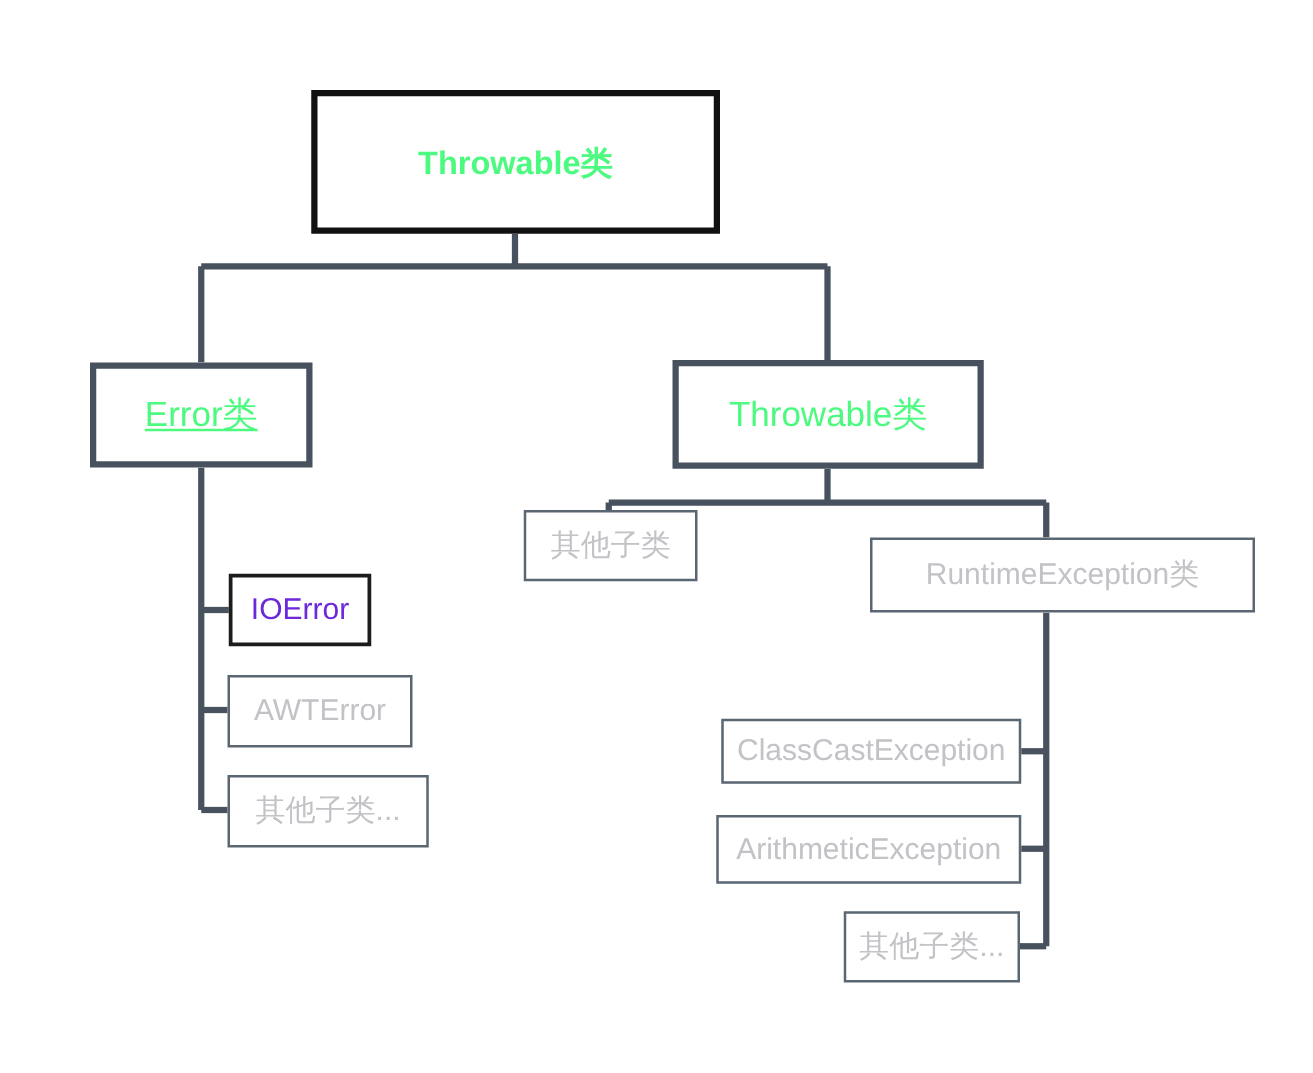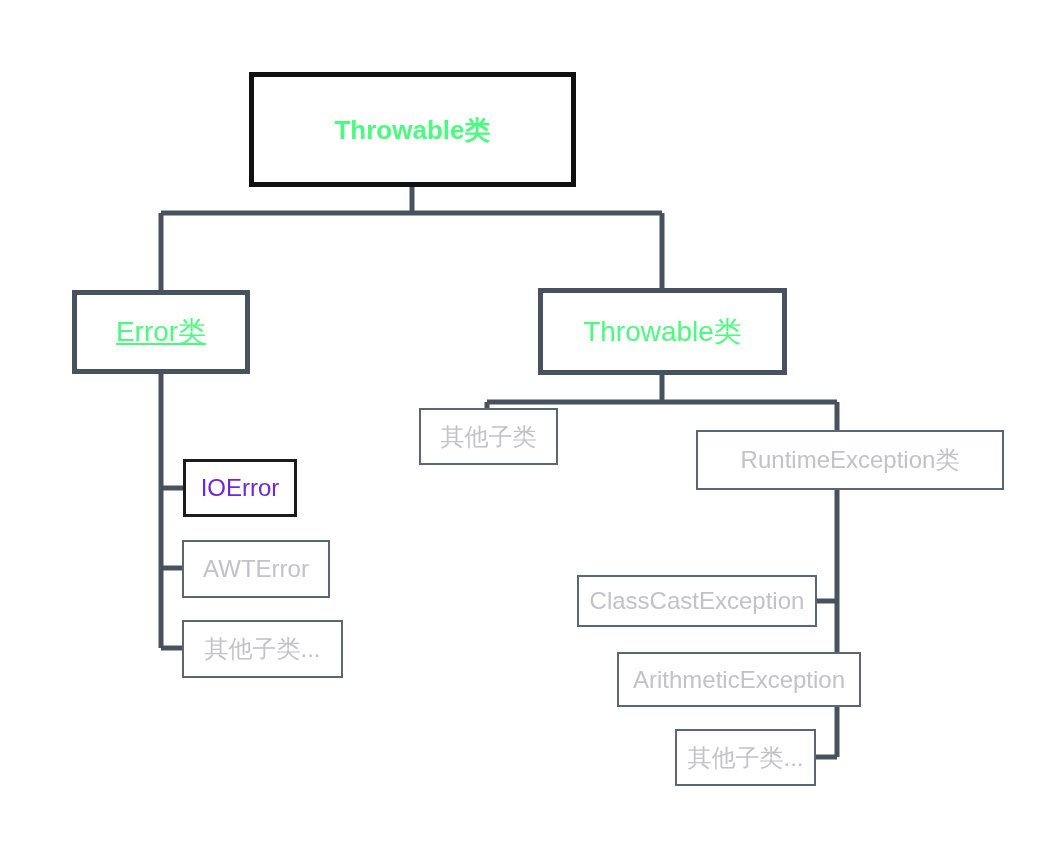--- a/index.html
+++ b/index.html
@@ -126,21 +126,21 @@
   </div>
 
   <div class="node leaf" style="left:696px; top:430px; width:308px; height:60px;">
     <span class="node-label">RuntimeException类</span>
   </div>
 
   <div class="node leaf" style="left:577px; top:575px; width:240px; height:52px;">
     <span class="node-label">ClassCastException</span>
   </div>
 
-  <div class="node leaf" style="left:573px; top:652px; width:244px; height:55px;margin-left:44px;">
+  <div class="node leaf" style="left:573px; top:652px; width:244px; height:55px;">
     <span class="node-label">ArithmeticException</span>
   </div>
 
   <div class="node leaf" style="left:675px; top:729px; width:141px; height:57px;">
     <span class="node-label">其他子类...</span>
   </div>
 
 </div>
 
 </body></html>

